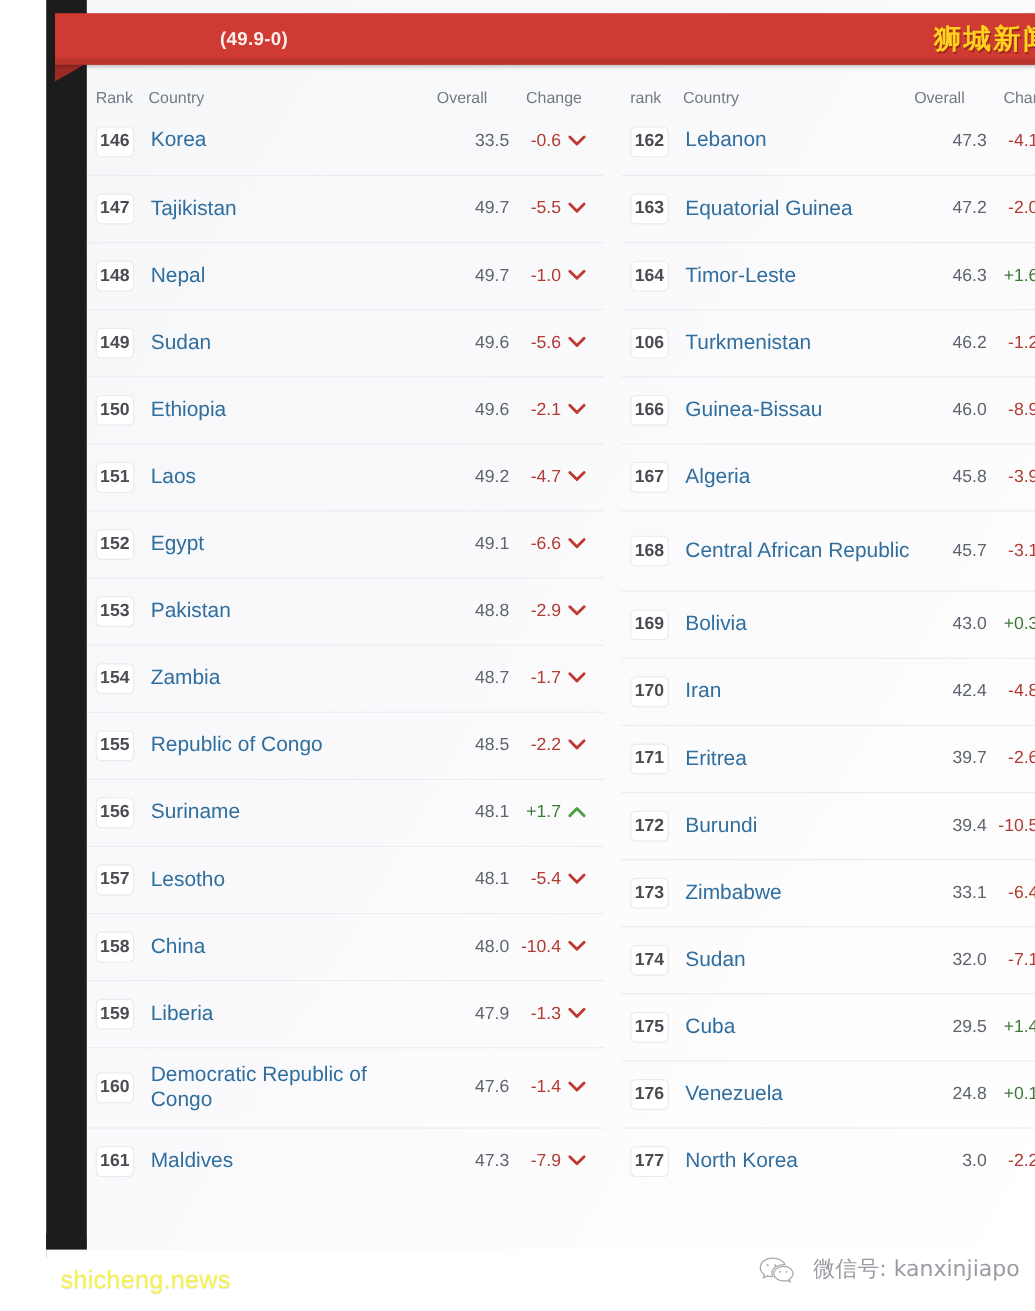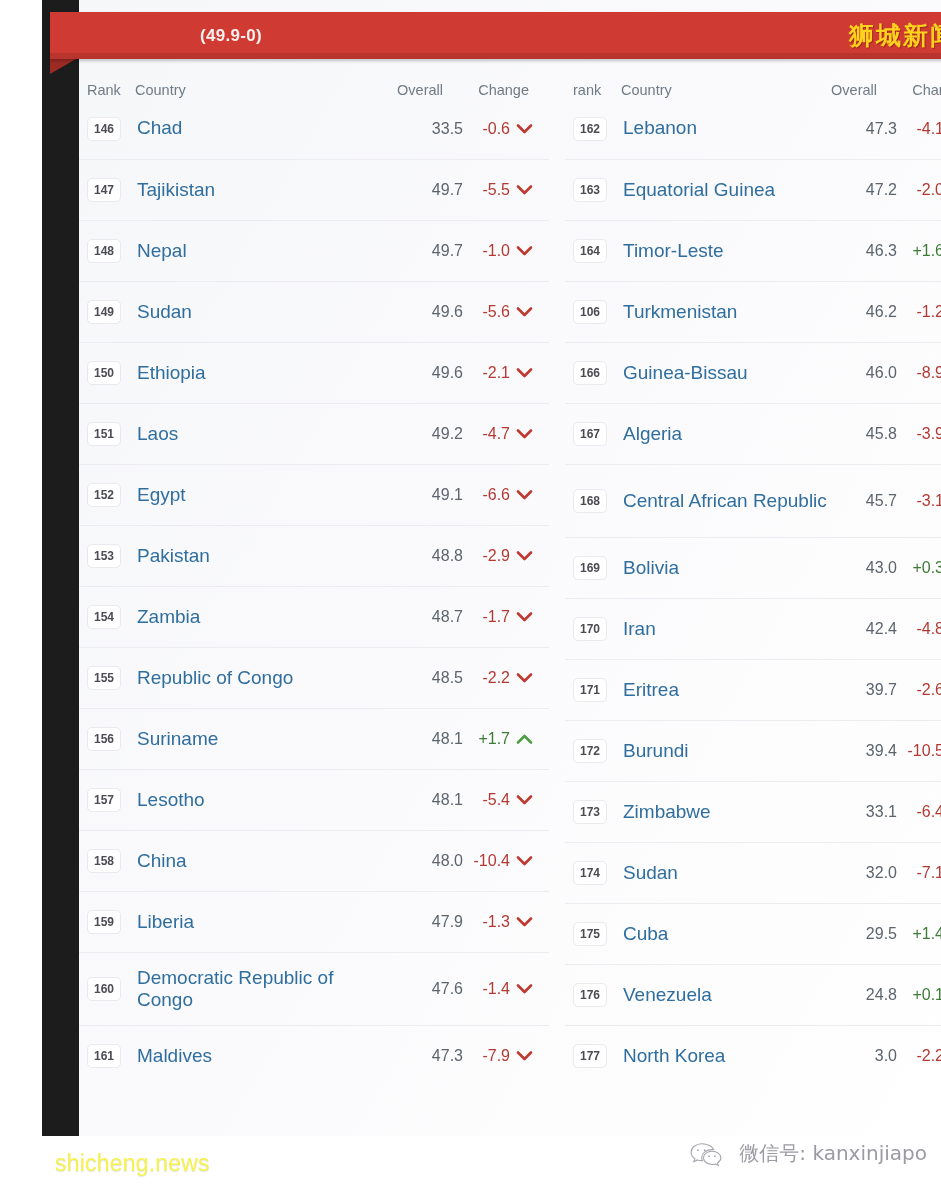--- a/index.html
+++ b/index.html
@@ -151,21 +151,21 @@
   }
   .badge {
     display: inline-block;
     min-width: 34px;
     padding: 4px 3px;
     text-align: center;
     background: #ffffff;
     border: 1px solid #e9e9ee;
     border-radius: 5px;
     color: #4b4b52;
-    font-size: 12px;
+    font-size: 16px;
     font-weight: bold;
     box-sizing: border-box;
   }
   .c-country {
     flex: 1;
     padding-left: 10px;
     color: #2f6e9e;
     font-size: 19px;
     line-height: 1.18;
     padding-right: 6px;
@@ -248,21 +248,21 @@
         <div class="th-rank">Rank</div>
         <div class="th-country">Country</div>
         <div class="th-overall">Overall</div>
         <div class="th-change">Change</div>
       </div>
       <div id="rows-left">
           <div class="row first">
             <div class="c-rank">
               <span class="badge">146</span>
             </div>
-            <div class="c-country">Chad</div>
+            <div class="c-country">Korea</div>
             <div class="c-overall">33.5</div>
             <div class="c-change"><span class="val down">-0.6</span><span class="arrow"><svg viewBox="0 0 17 12" width="17" height="12">
                   <path d="M2 2.5 L8.5 9 L15 2.5" fill="none" stroke="#c0392f" stroke-width="2.6" stroke-linecap="round" stroke-linejoin="round"></path>
                 </svg></span></div>
           </div>
           <div class="row">
             <div class="c-rank">
               <span class="badge">147</span>
             </div>
             <div class="c-country">Tajikistan</div>

